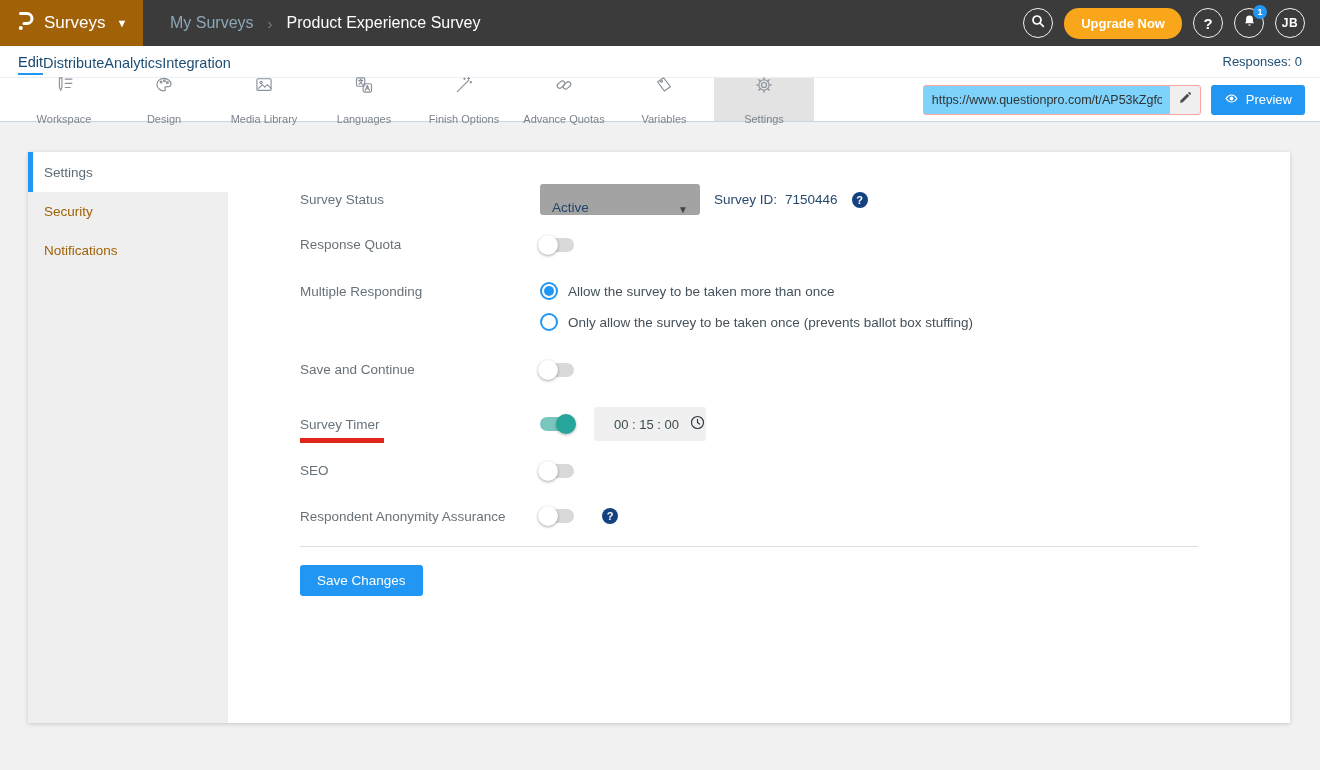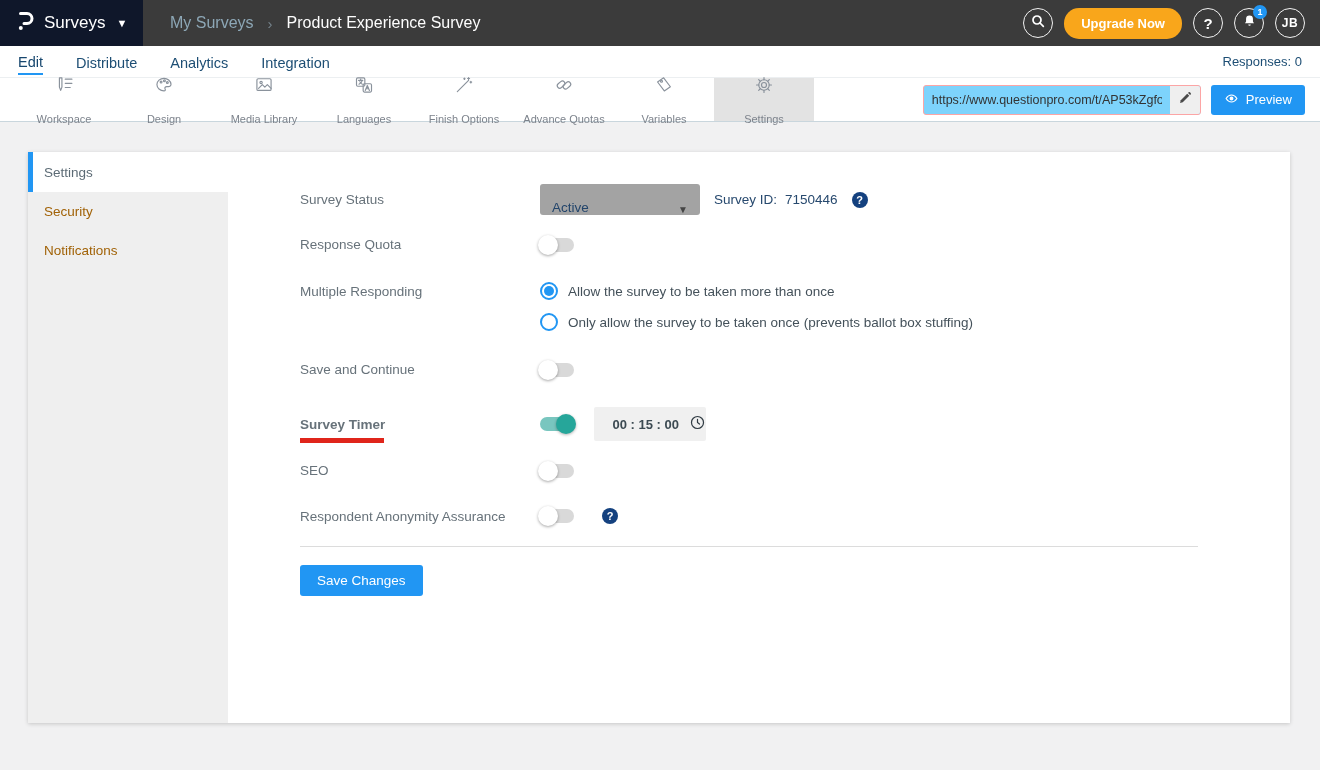--- a/index.html
+++ b/index.html
@@ -1,35 +1,35 @@
 <!DOCTYPE html>
 <html><head>
 <meta charset="utf-8">
 <style>
   * { margin:0; padding:0; box-sizing:border-box; }
   html,body { width:1320px; height:770px; font-family:"Liberation Sans", sans-serif; background:#f1f1f2; overflow:hidden; }
 
   
   .topbar { height:46px; background:#3b3b3b; display:flex; align-items:center; }
-  .logo-box { width:143px; height:46px; background:#0f172a; display:flex; align-items:center; padding-left:15px; gap:9px; cursor:pointer; }
+  .logo-box { width:143px; height:46px; background:#a16207; display:flex; align-items:center; padding-left:15px; gap:9px; cursor:pointer; }
   .logo-box .product { color:#fff; font-size:17px; }
   .logo-box .caret { color:#fff; font-size:11px; margin-left:2px; }
   .breadcrumb { display:flex; align-items:center; margin-left:27px; gap:14px; font-size:16px; }
   .crumb-parent { color:#8da7b6; cursor:pointer; }
   .crumb-sep { color:#75838c; font-size:15px; }
   .crumb-current { color:#fdfdfd; }
   .topbar-right { margin-left:auto; display:flex; align-items:center; gap:11px; padding-right:15px; }
   .circle-btn { width:30px; height:30px; border:1.6px solid #f2f2f2; border-radius:50%; display:flex; align-items:center; justify-content:center; color:#fff; cursor:pointer; position:relative; }
   .upgrade-btn { background:#f9a61b; color:#fff; font-weight:bold; font-size:13px; border:none; border-radius:15px; padding:8px 17px; cursor:pointer; }
   .badge { position:absolute; top:-4px; right:-4px; min-width:14px; height:14px; background:#2196f3; border-radius:7px; color:#fff; font-size:9px; font-weight:bold; display:flex; align-items:center; justify-content:center; }
   .avatar-initials { font-size:12px; font-weight:bold; letter-spacing:.5px; }
   .help-q { font-size:15px; font-weight:bold; }
 
   
-  .tabbar { height:32px; background:#fff; display:flex; align-items:center; padding:0 18px; gap:33px; border-bottom:1px solid #eceff1; }
+  .tabbar { height:32px; background:#fff; display:flex; align-items:center; padding:0 18px; border-bottom:1px solid #eceff1; }
   .tab { font-size:14.5px; color:#1d4e74; cursor:pointer; padding:5px 0 3px; }
   .tab.active { color:#16466e; border-bottom:2px solid #2196f3; }
   .responses { margin-left:auto; font-size:13px; color:#1d4e74; }
 
   
   .toolbar { height:44px; background:#fff; display:flex; align-items:stretch; padding-left:14px; border-bottom:1px solid #c9d6dd; }
   .tool-item { width:100px; display:flex; flex-direction:column; align-items:center; justify-content:center; gap:14px; cursor:pointer; }
   .tool-item.active { background:#e3e3e3; }
   .tool-item .label { font-size:11px; color:#7d838c; }
   .tool-item svg { stroke:#8a929c; fill:none; stroke-width:1.4; stroke-linecap:round; stroke-linejoin:round; }
@@ -73,21 +73,21 @@
 
   .timer-label-wrap { position:relative; display:inline-block; }
   .timer-underline { position:absolute; left:0; bottom:-11px; width:84px; height:5px; background:#e0251b; }
   .time-box { margin-left:20px; width:112px; height:34px; background:#f0f0f0; border-radius:2px; display:flex; align-items:center; justify-content:flex-end; gap:10px; cursor:pointer; }
   .time-box .time-val { font-size:13px; color:#3c4a52; }
 
   .divider { border-top:1px solid #dcdcdc; margin-top:22px; }
   .save-btn { margin-top:18px; background:#2196f3; color:#fff; border:none; border-radius:3px; font-size:13.5px; padding:8px 17px; cursor:pointer; font-family:"Liberation Sans", sans-serif; }
 
   .anon-q { margin-left:28px; }
-  .timer-row { margin-bottom:22px;font-weight:bold; }
+  .timer-row { margin-bottom:22px; }
   .mr-row { align-items:flex-start; margin-bottom:31px; }
   .mr-row .row-label { padding-top:2px; }
 </style>
 </head>
 <body>
 
 <div class="topbar">
   <div class="logo-box">
     <span>
       <svg width="20" height="24" viewBox="0 0 20 24">

